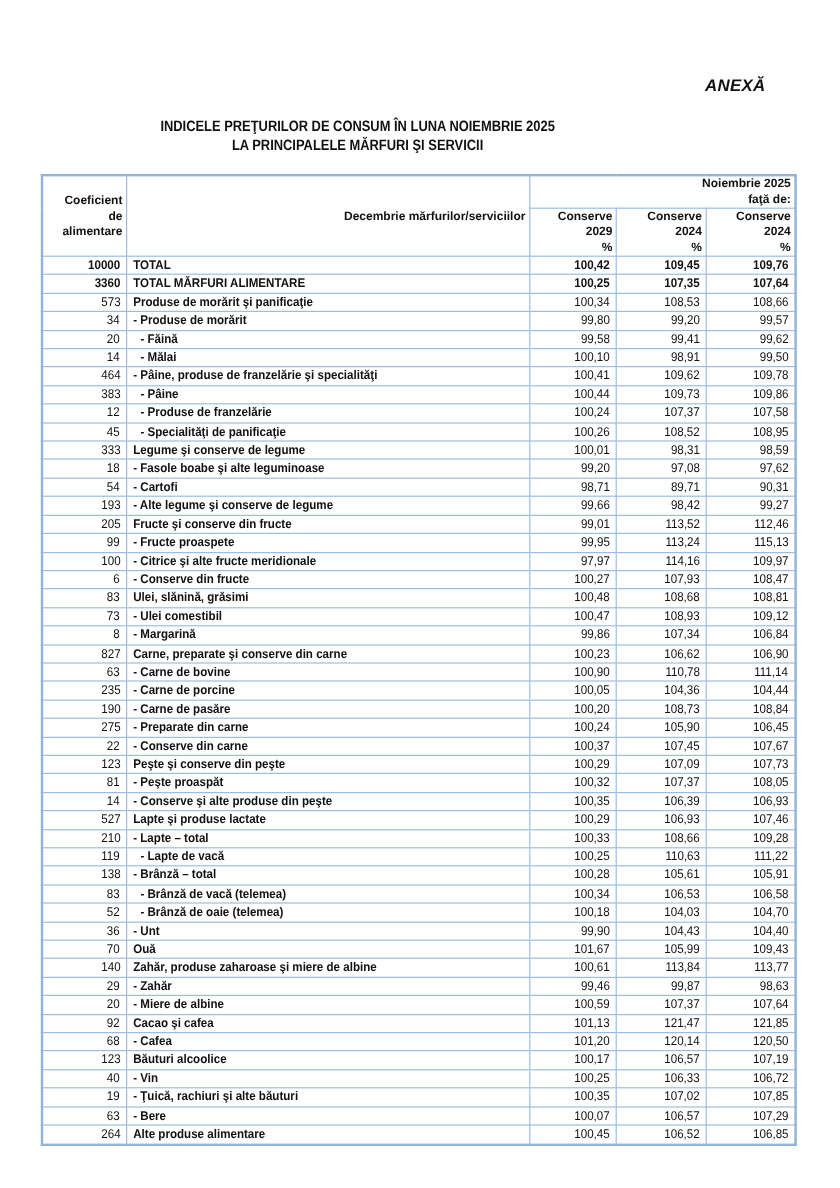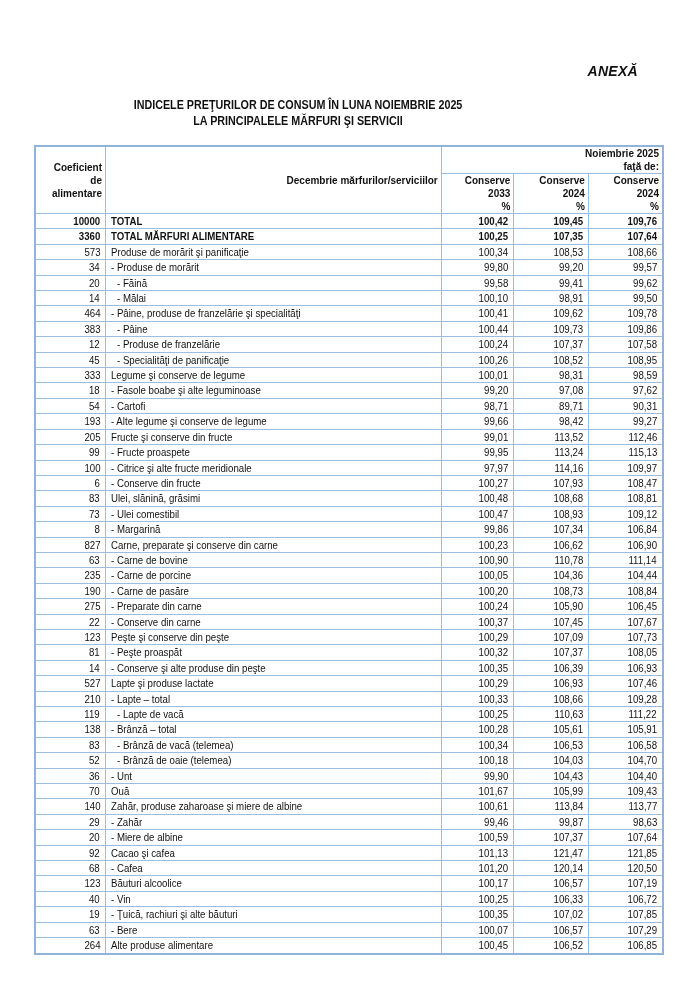--- a/index.html
+++ b/index.html
@@ -12,21 +12,21 @@
   .title div { transform: scaleX(0.86); }
   table.cpi { position: absolute; top: 145px; left: 34px; width: 630px;
               border-collapse: collapse; border: 2px solid #8fb3d9; font-size: 10.5px; }
   table.cpi td, table.cpi th { border: 1px solid #9dbde0; padding: 0 5px; height: 14.4px;
               line-height: 14.4px; white-space: nowrap; }
   table.cpi th { font-weight: bold; font-size: 10px; text-align: right; line-height: 13px; padding: 0 3px; }
   col.c1 { width: 69px; } col.c2 { width: 338px; } col.c3 { width: 73px; }
   col.c4 { width: 75px; } col.c5 { width: 75px; }
   td.w { text-align: right; padding-right: 6px; text-decoration: underline; }
   td.n { text-align: right; padding-right: 10px; }
-  td.name { text-align: left; }
+  td.name { text-align: left; font-weight: bold; }
   td.name.l1 { padding-left: 5px; }
   td.name.l2 { padding-left: 11px; }
   tr.bold td { font-weight: bold; }
   .squeeze { display: inline-block; transform: scaleX(0.92); transform-origin: left center; }
   td.n .squeeze, td.w .squeeze { transform-origin: right center; }
 </style>
 </head>
 <body>
 
 <div class="annex">ANEXĂ</div>
@@ -53,21 +53,21 @@
       </th>
       <th rowspan="2">Decembrie mărfurilor/serviciilor</th>
       <th colspan="3" style="height:26px;">
         <div>Noiembrie 2025</div>
         <div>faţă de:</div>
       </th>
     </tr>
     <tr>
       <th style="height:38px;">
         <div>Conserve</div>
-        <div>2033</div>
+        <div>2029</div>
         <div>%</div>
       </th>
       <th>
         <div>Conserve</div>
         <div>2024</div>
         <div>%</div>
       </th>
       <th>
         <div>Conserve</div>
         <div>2024</div>

